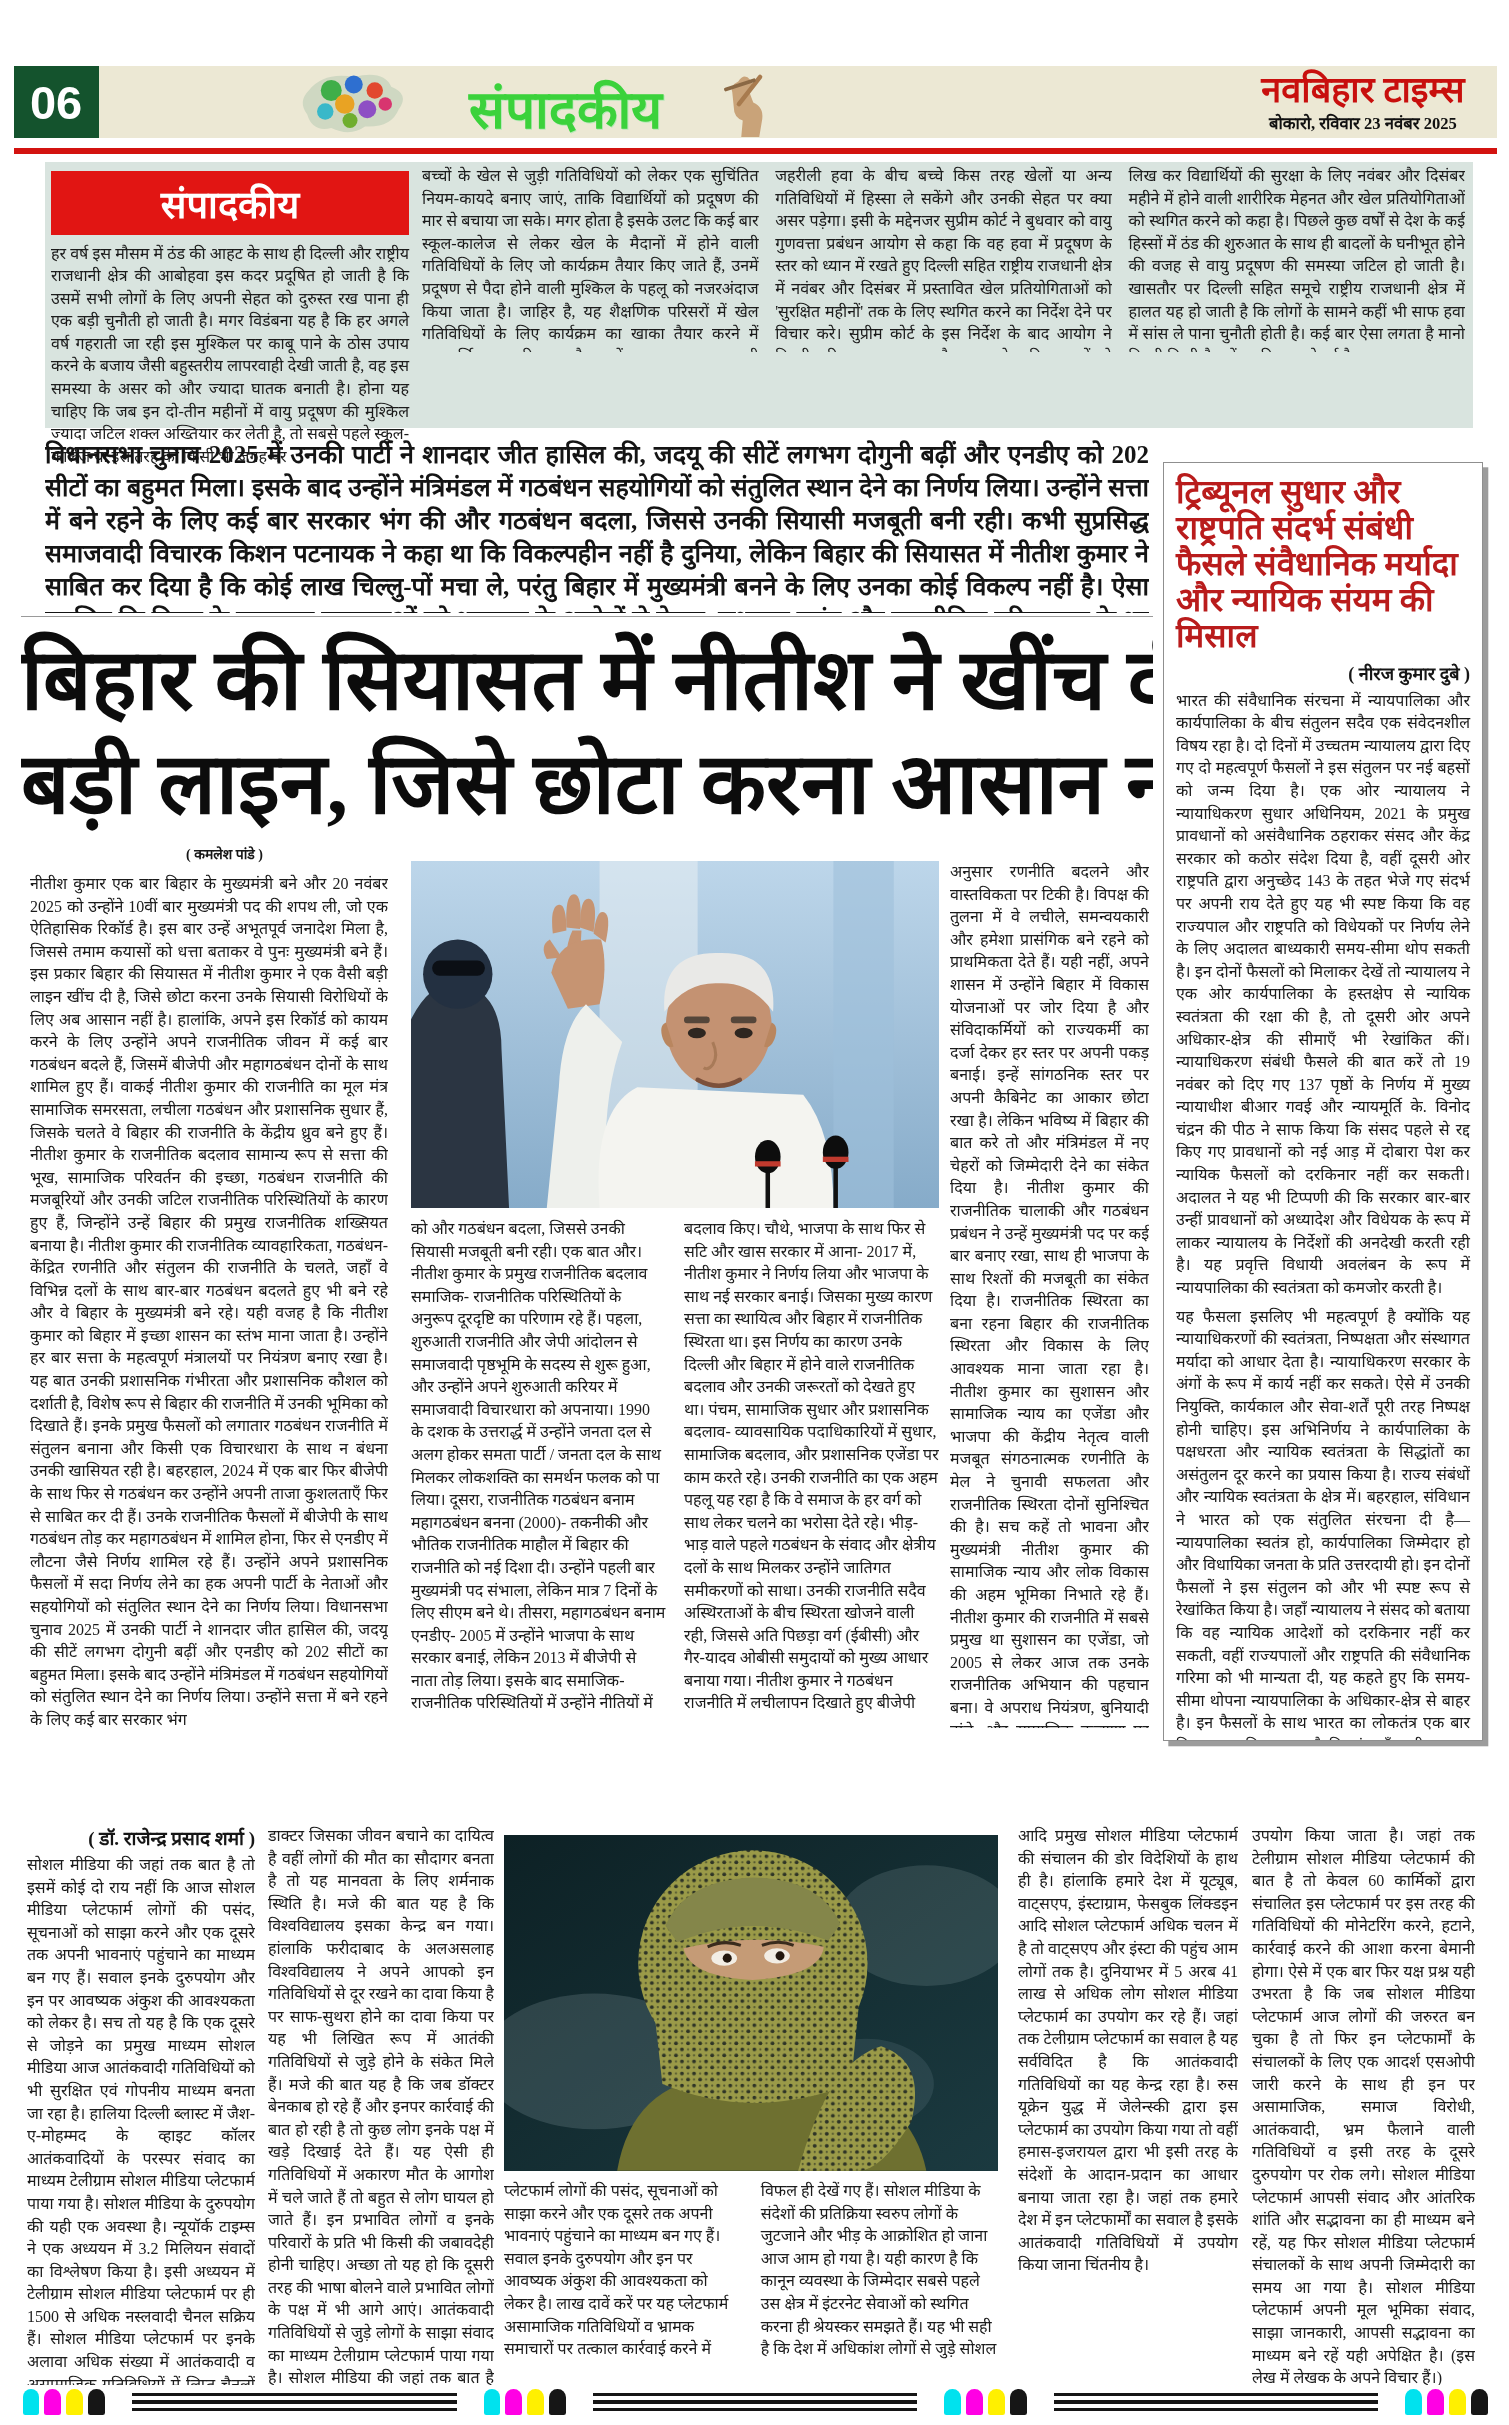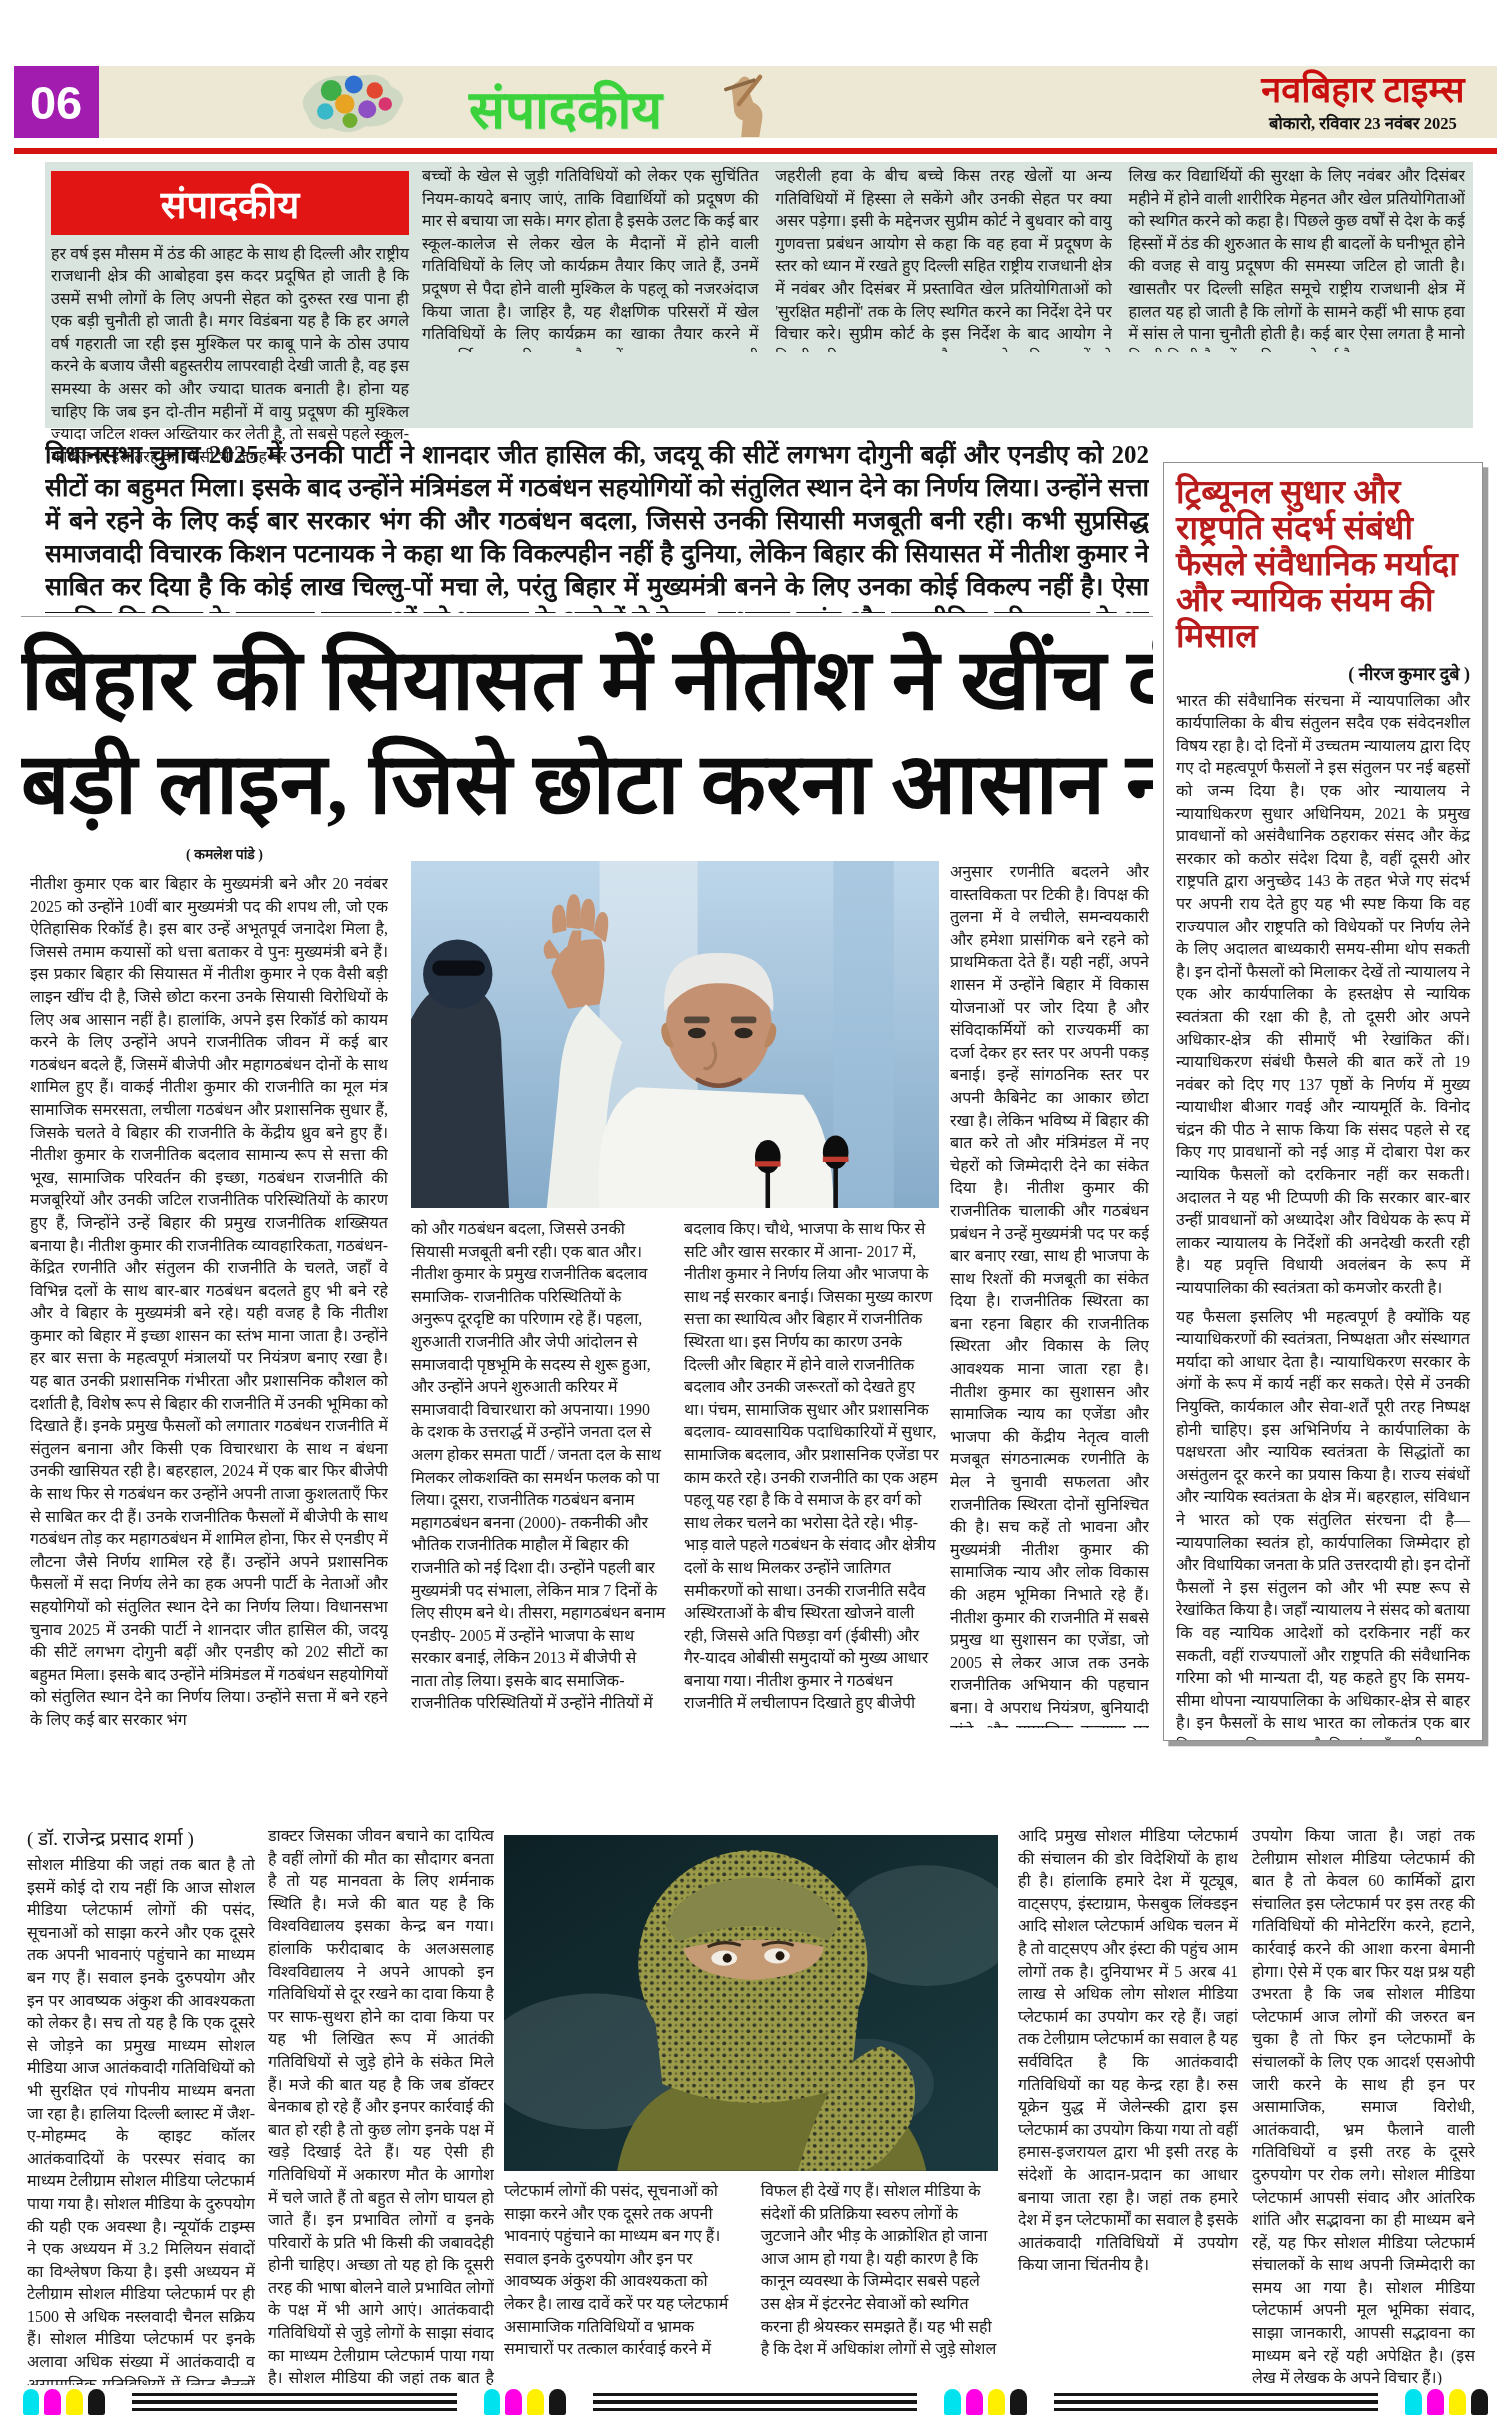--- a/index.html
+++ b/index.html
@@ -1,20 +1,20 @@
 <!DOCTYPE html>
 <html lang="hi" style="font-size:12px"><head>
 <meta charset="utf-8">
 <style>
   html,body{margin:0;padding:0;background:#ffffff;}
   .page{position:relative;width:1510px;height:2426px;background:#ffffff;overflow:hidden;
         font-family:"Liberation Serif","DejaVu Serif",serif;color:#161616;}
   
   .masthead{position:absolute;left:13.6px;top:66px;width:1483px;height:72px;background:#ece8d4;}
-  .pageno{position:absolute;left:0;top:0;width:85px;height:72px;background:#a21caf;color:#fff;
+  .pageno{position:absolute;left:0;top:0;width:85px;height:72px;background:#14532d;color:#fff;
           display:flex;align-items:center;justify-content:center;font-size:47px;font-weight:bold;
           font-family:"Liberation Sans","DejaVu Sans",sans-serif;}
   .map-art{position:absolute;left:264px;top:1.5px;}
   .statue-art{position:absolute;left:664px;top:1.5px;}
   .section-title{position:absolute;left:450px;top:4.5px;width:204px;text-align:center;
           font-size:53px;font-weight:bold;color:#3bd23b;text-shadow:0.8px 0.8px 0 #b8e8b8;}
   .mast-right{position:absolute;right:32px;top:6px;text-align:center;}
   .paper-name{font-size:36px;font-weight:bold;color:#c80f0d;line-height:36px;}
   .date-line{font-size:16.6px;font-weight:bold;color:#111;margin-top:3px;}
   .red-rule{position:absolute;left:13.6px;top:148px;width:1483px;height:6px;background:#d31310;}
@@ -50,21 +50,21 @@
   .sidebar-byline{text-align:right;font-size:18px;font-weight:bold;margin:7.5px 0 4.5px 0;}
   
   .bottom-band{position:absolute;left:21px;top:1739px;width:1468px;height:75px;background:#d9e4df;
                display:flex;align-items:center;justify-content:center;}
   .bottom-headline{font-size:47px;font-weight:bold;color:#0c0c0c;white-space:nowrap;overflow:hidden;}
   .bcol{position:absolute;top:1825px;height:560px;overflow:hidden;}
   .bcol1{left:27px;width:228px;}
   .bcol2{left:268px;width:226px;}
   .bcol5{left:1018px;width:220px;}
   .bcol6{left:1252px;width:223px;}
-  .bottom-byline{text-align:left;font-size:19px;font-weight:normal;margin-bottom:3px;}
+  .bottom-byline{text-align:right;font-size:19px;font-weight:bold;margin-bottom:3px;}
   .bottom-photo{position:absolute;left:504px;top:1835px;width:494px;height:336px;background:#13282c;}
   .bottom-below{position:absolute;left:504px;top:2180px;width:494px;height:202px;overflow:hidden;
                 column-count:2;column-gap:19.6px;}
   
   .reg-strip{position:absolute;left:22.6px;top:2386px;width:1465px;height:32px;display:flex;
              align-items:center;}
   .reg-group{display:flex;gap:5.3px;align-items:flex-end;}
   .reg-drop{width:16.6px;height:26px;border-radius:8.3px 8.3px 2.3px 2.3px;display:inline-block;}
   .reg-lines{flex:1;display:flex;flex-direction:column;gap:3.8px;margin:0 27px;}
   .reg-lines span{display:block;height:3.8px;background:#161616;}

